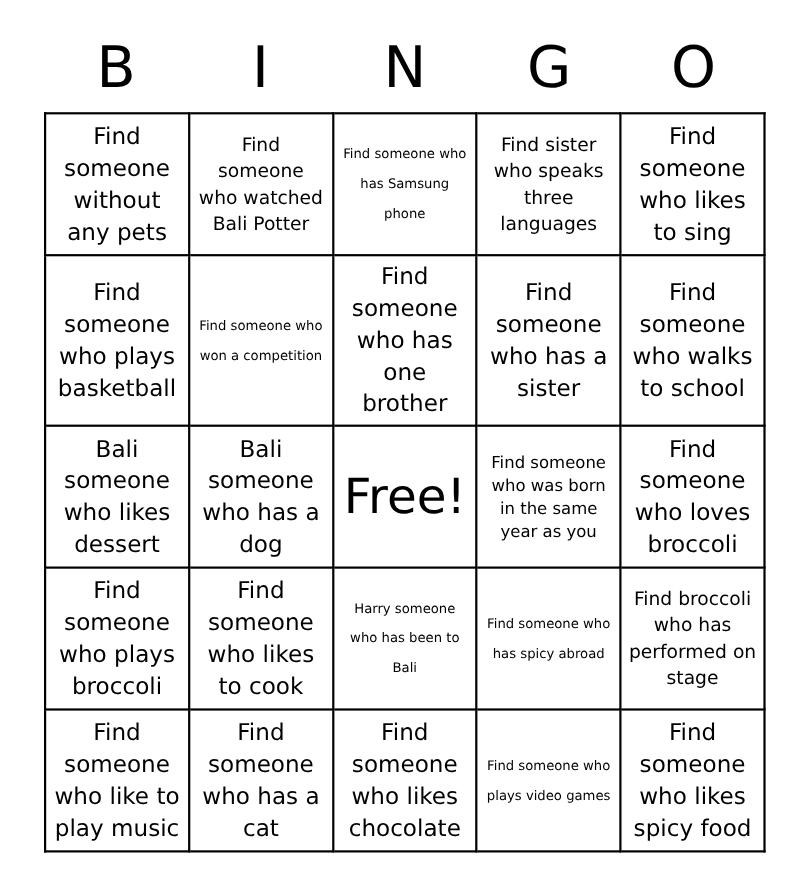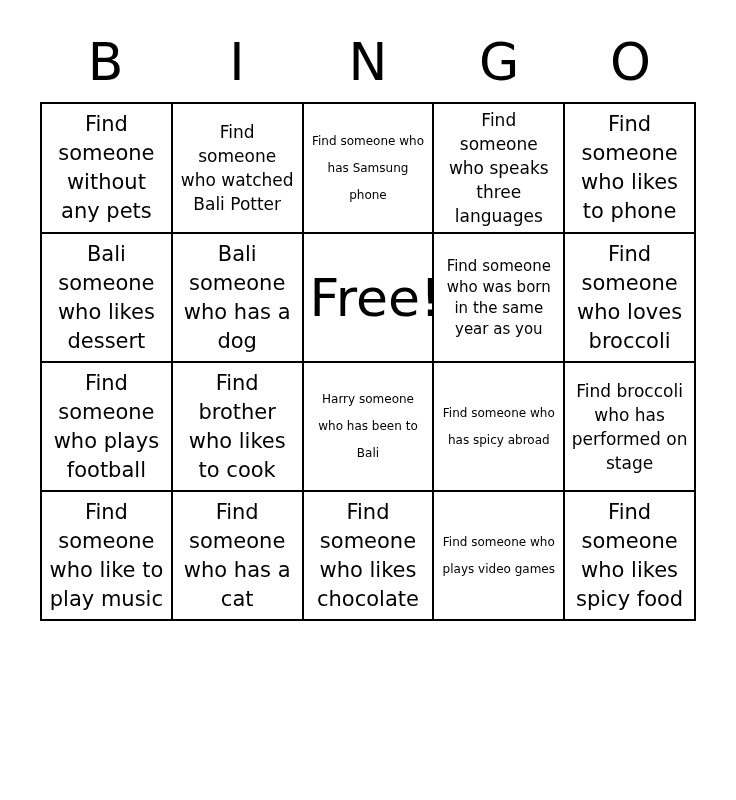--- a/index.html
+++ b/index.html
@@ -50,54 +50,61 @@
     vertical-align: middle;
     padding: 4px 6px;
     box-sizing: border-box;
     font-family: "DejaVu Sans", sans-serif;
     color: #000000;
   }
   .t-lg { font-size: 21px; line-height: 29px; }
   .t-md { font-size: 12px; line-height: 27px; }
   .t-sm { font-size: 17px; line-height: 24px; }
   .t-xs { font-size: 15px; line-height: 21px; }
-  .t-free { font-size: 52px; line-height: 52px; }
+  .t-free { font-size: 44px; line-height: 52px; }
 </style>
 </head>
 <body>
 
 <div class="page">
 
   <div class="header-row">
     <div class="header-cell">B</div>
     <div class="header-cell">I</div>
     <div class="header-cell">N</div>
     <div class="header-cell">G</div>
     <div class="header-cell">O</div>
   </div>
 
   <table class="grid">
     <tbody>
       <tr>
         <td class="t-lg">Find someone without any pets</td>
         <td class="t-sm">Find someone who watched Bali Potter</td>
         <td class="t-md">Find someone who has Samsung phone</td>
-        <td class="t-sm">Find someone who speaks three languages</td>
-        <td class="t-lg">Find someone who likes to phone</td>
+        <td class="t-sm">Find sister who speaks three languages</td>
+        <td class="t-lg">Find someone who likes to sing</td>
+      </tr>
+      <tr>
+        <td class="t-lg">Find someone who plays basketball</td>
+        <td class="t-md">Find someone who won a competition</td>
+        <td class="t-lg">Find someone who has one brother</td>
+        <td class="t-lg">Find someone who has a sister</td>
+        <td class="t-lg">Find someone who walks to school</td>
       </tr>
       <tr>
         <td class="t-lg">Bali someone who likes dessert</td>
         <td class="t-lg">Bali someone who has a dog</td>
         <td class="t-free">Free!</td>
         <td class="t-xs">Find someone who was born in the same year as you</td>
         <td class="t-lg">Find someone who loves broccoli</td>
       </tr>
       <tr>
-        <td class="t-lg">Find someone who plays football</td>
-        <td class="t-lg">Find brother who likes to cook</td>
+        <td class="t-lg">Find someone who plays broccoli</td>
+        <td class="t-lg">Find someone who likes to cook</td>
         <td class="t-md">Harry someone who has been to Bali</td>
         <td class="t-md">Find someone who has spicy abroad</td>
         <td class="t-sm">Find broccoli who has performed on stage</td>
       </tr>
       <tr>
         <td class="t-lg">Find someone who like to play music</td>
         <td class="t-lg">Find someone who has a cat</td>
         <td class="t-lg">Find someone who likes chocolate</td>
         <td class="t-md">Find someone who plays video games</td>
         <td class="t-lg">Find someone who likes spicy food</td>

